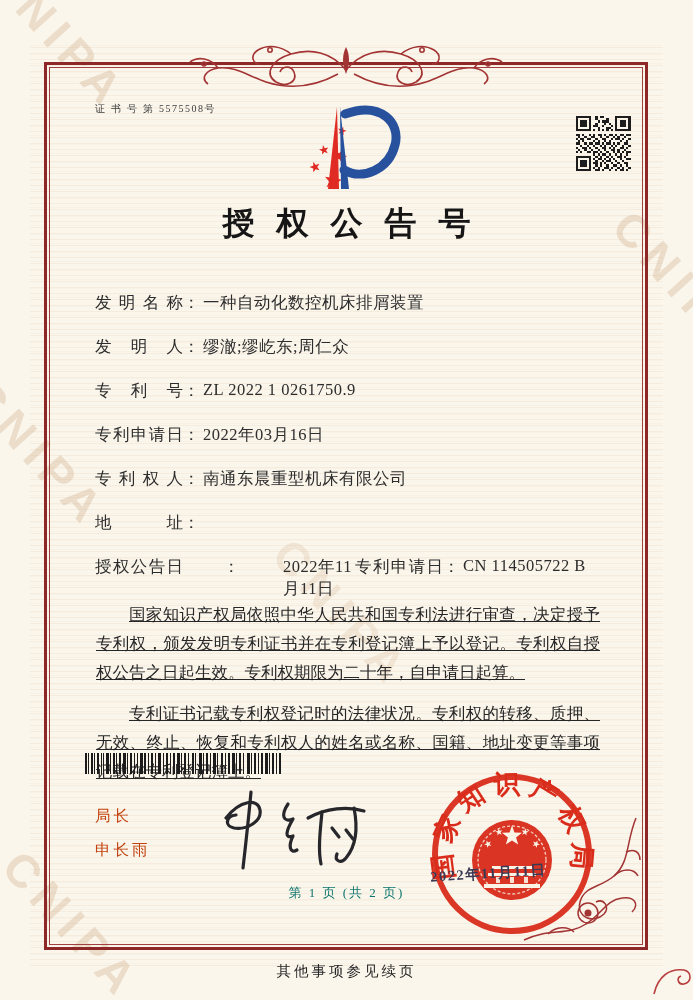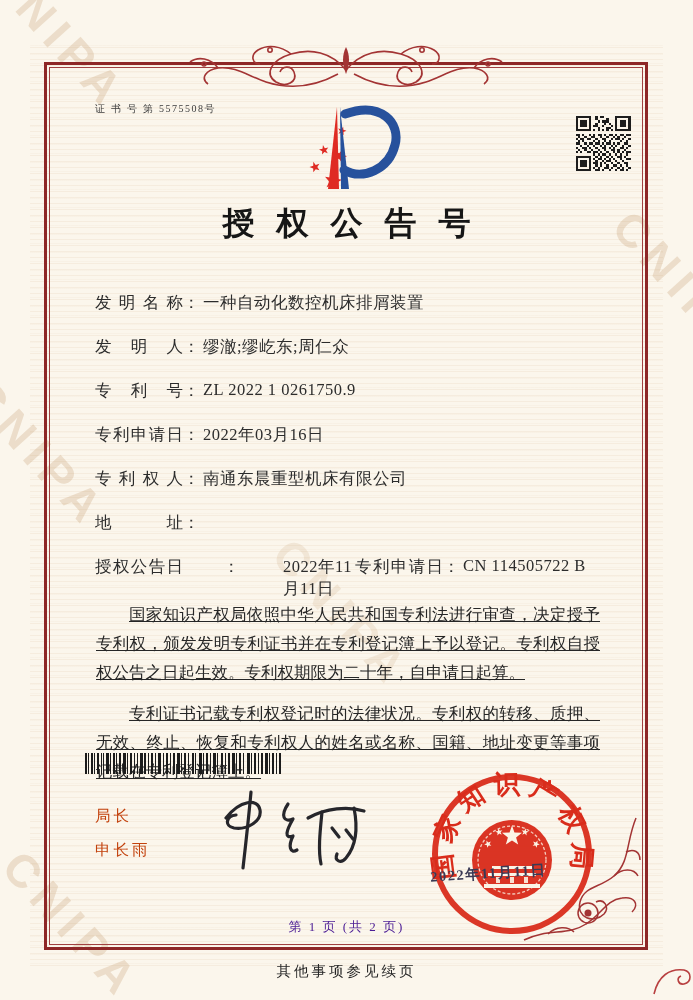--- a/index.html
+++ b/index.html
@@ -67,22 +67,22 @@
   .sig-title { top:806px; }
   .sig-name  { top:840px; }
   .sig-hand { position:absolute; left:196px; top:788px; width:178px; height:86px; }
   .seal { position:absolute; left:428px; top:770px; width:168px; height:168px; }
   .seal-date {
     position:absolute; left:430px; top:862px; width:185px;
     font-size:14.5px; font-weight:bold; color:#3a3a55; letter-spacing:1.5px;
     transform:rotate(-3.5deg);
   }
   .page-info {
-    position:absolute; left:0; right:0; top:918px; text-align:center;
-    font-size:13px; letter-spacing:2px; color:#4c1d95;
+    position:absolute; left:0; right:0; top:884px; text-align:center;
+    font-size:13px; letter-spacing:2px; color:#0f766e;
   }
   .cont-note {
     position:absolute; left:0; right:0; top:962px; text-align:center;
     font-size:14.5px; letter-spacing:3px; color:#262626;
   }
 </style>
 </head>
 <body>
 
 <div class="page">

